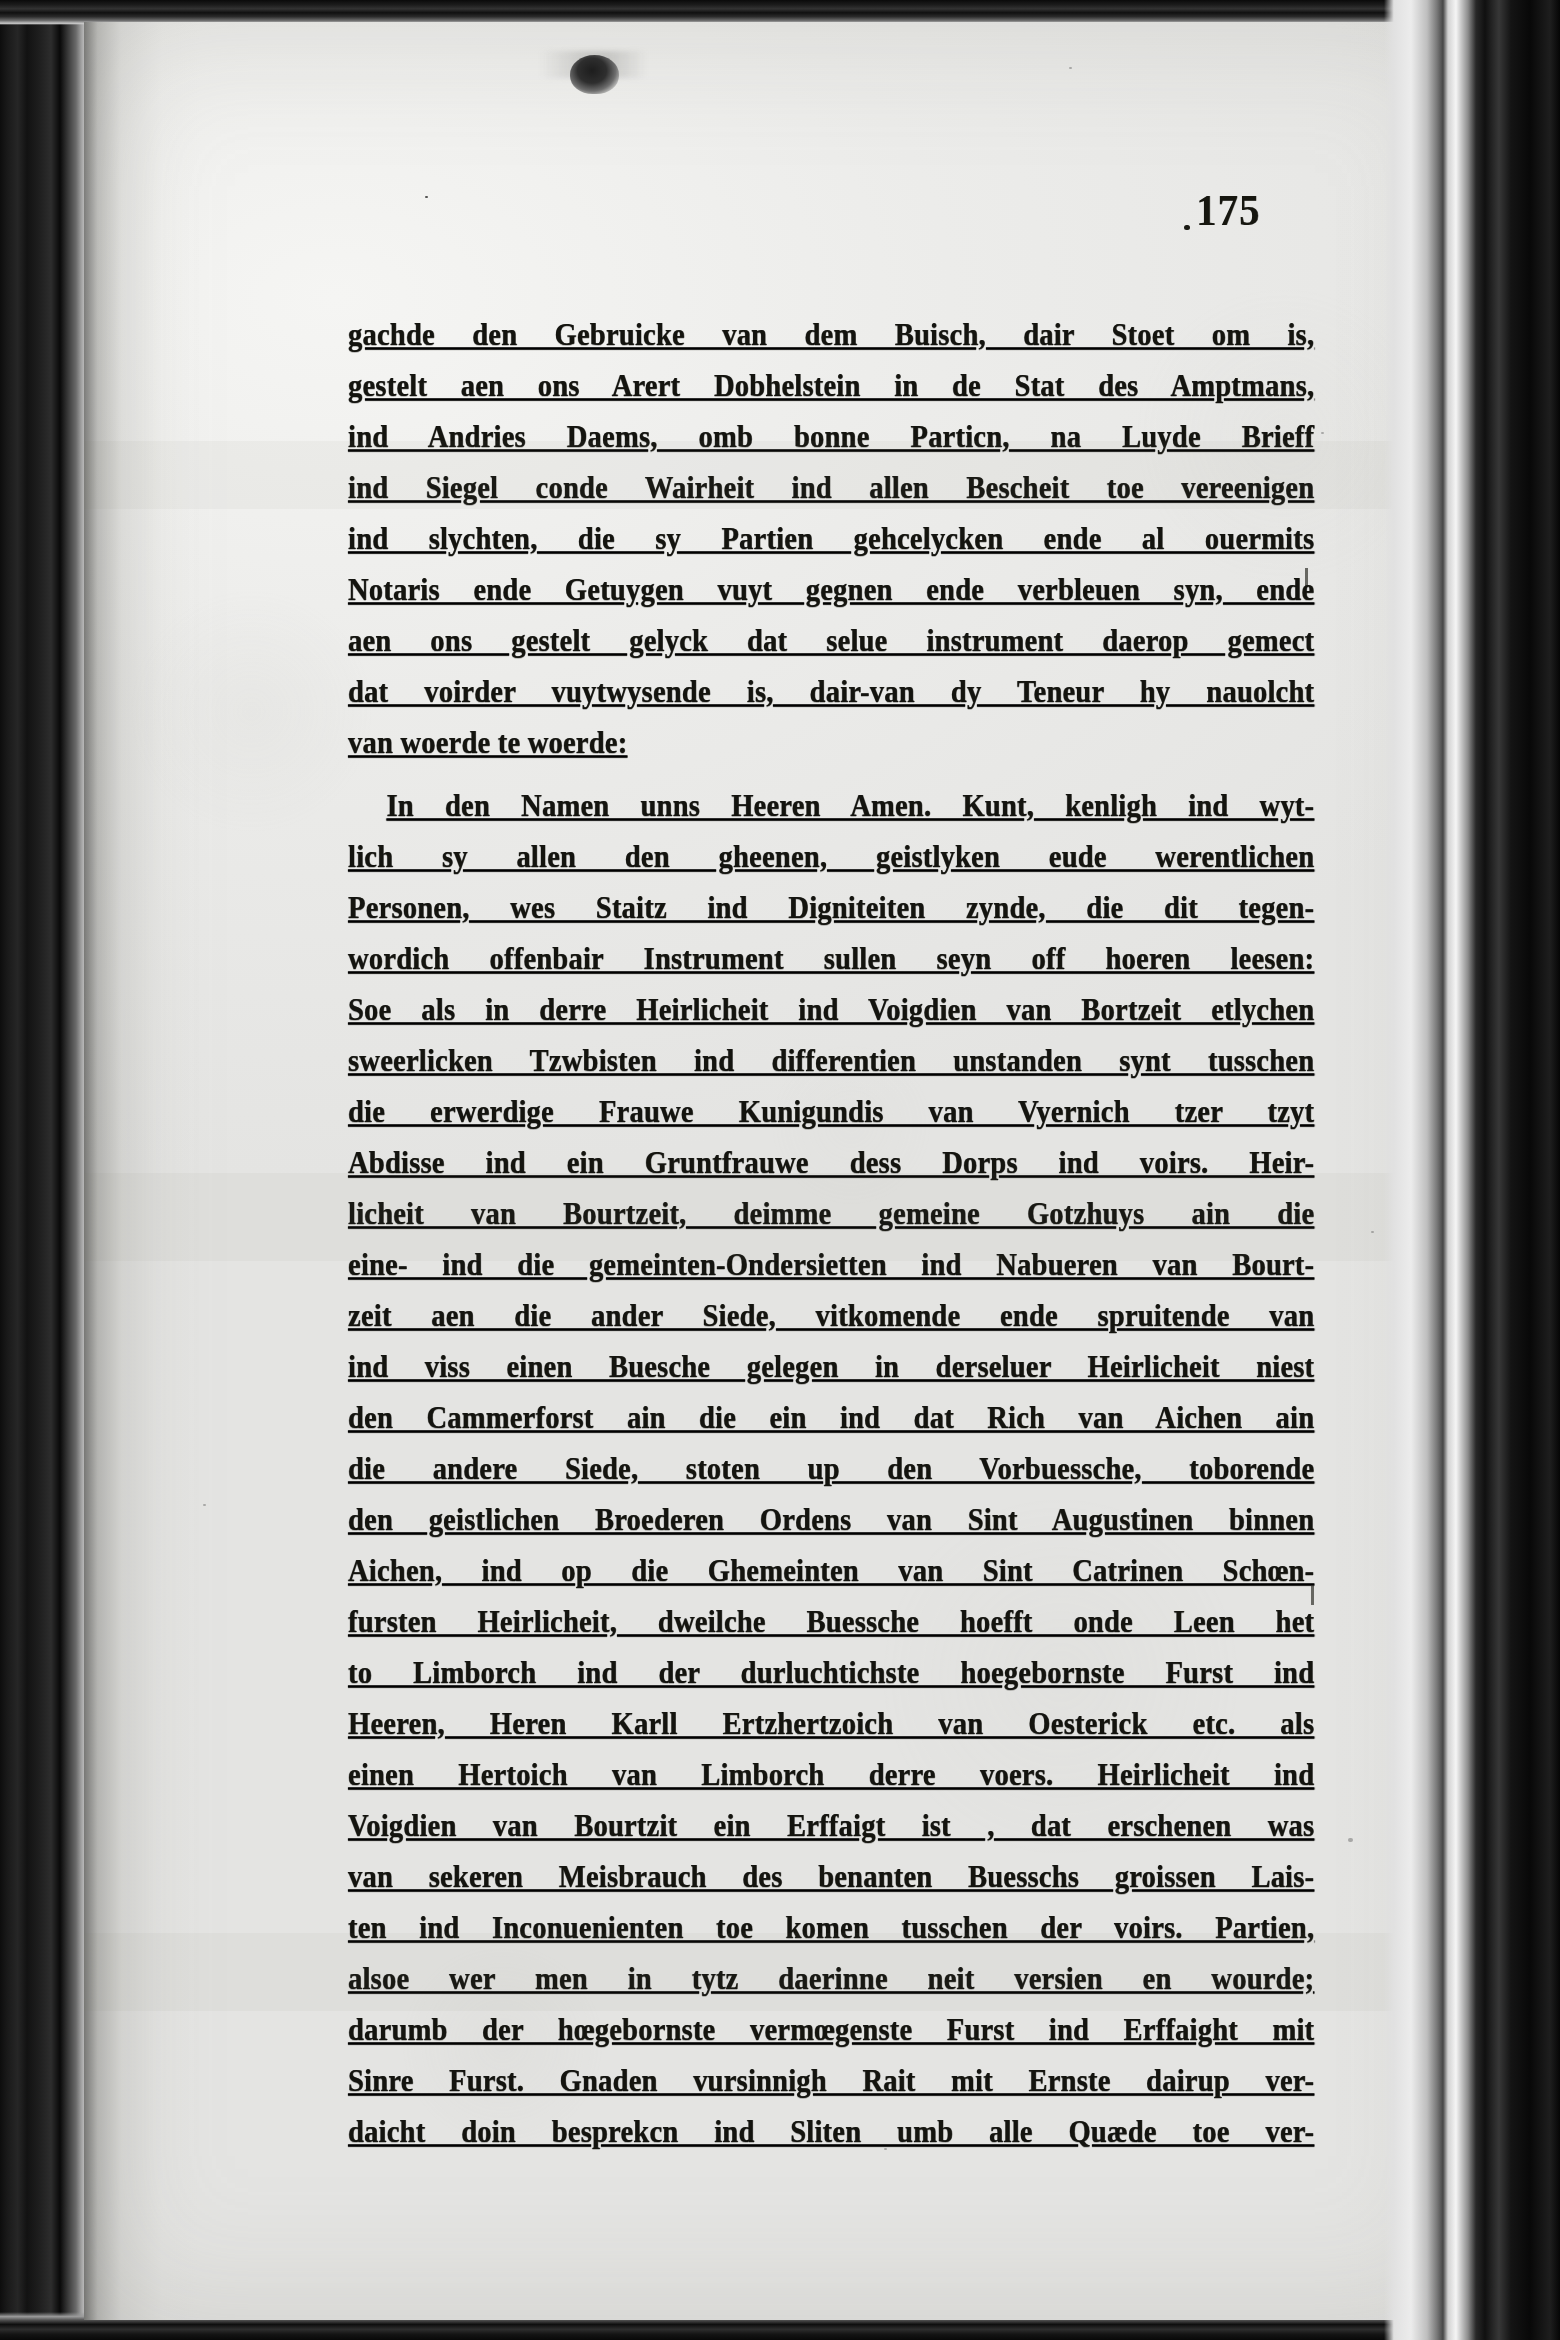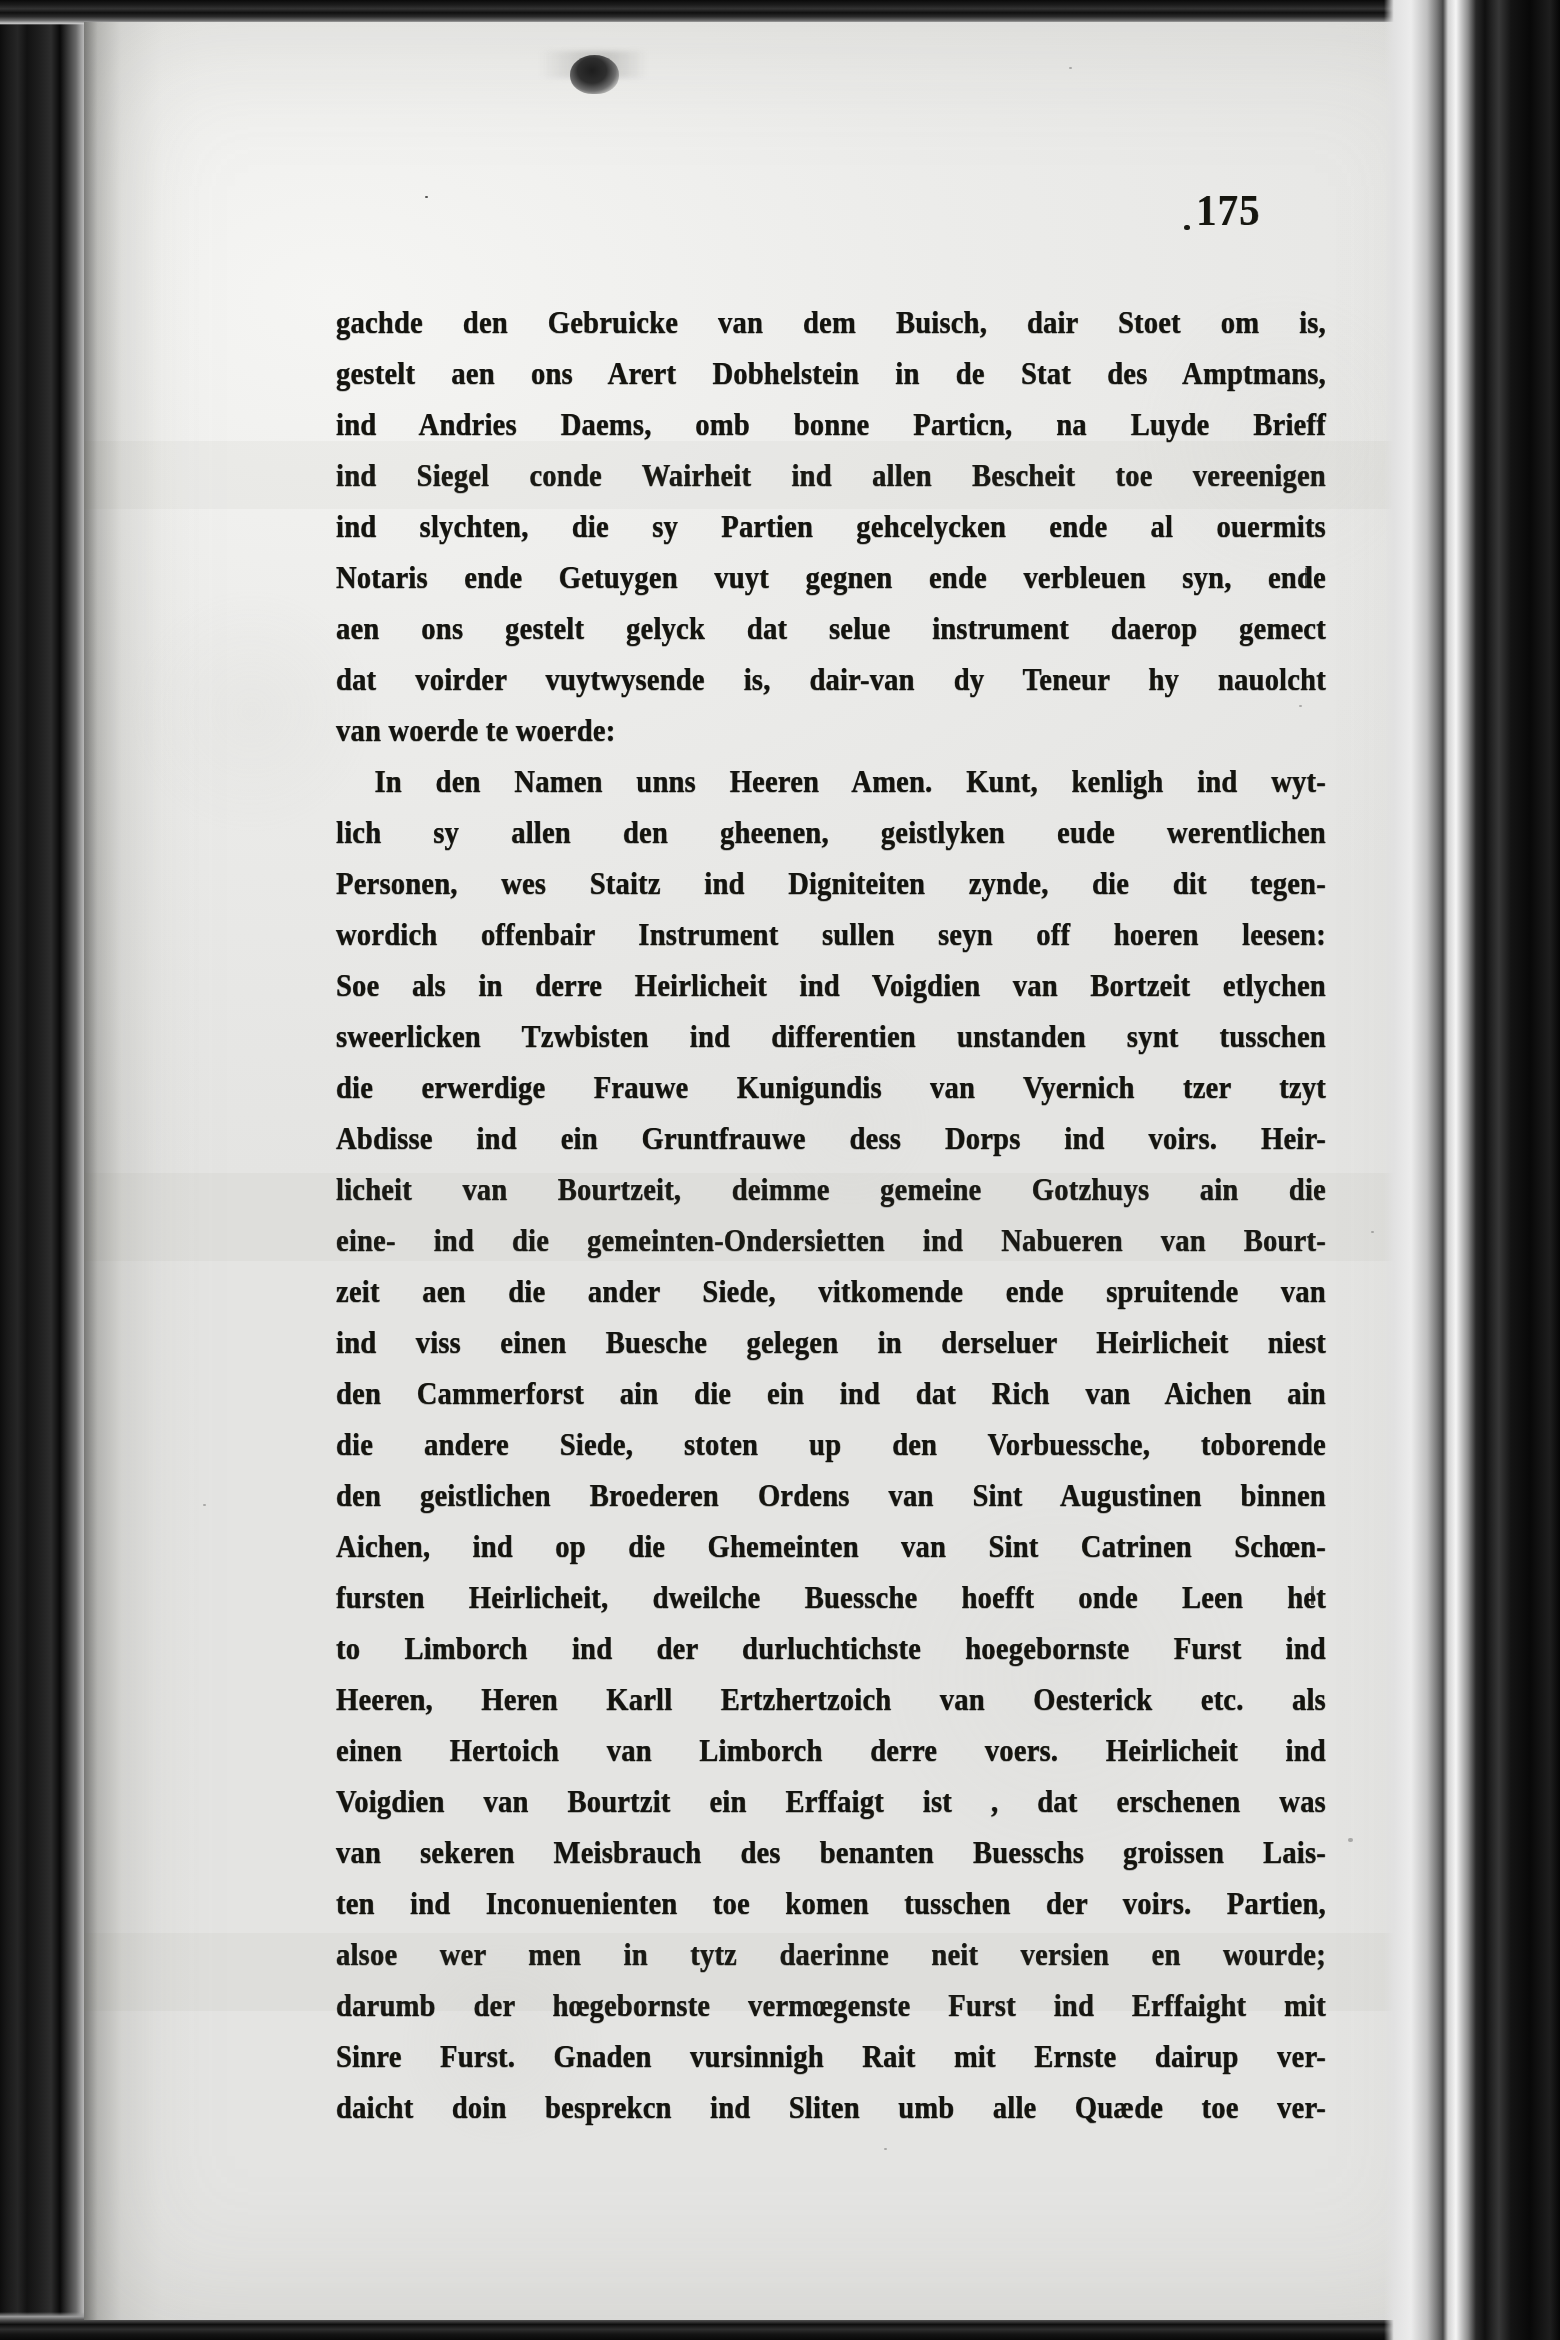--- a/index.html
+++ b/index.html
@@ -146,21 +146,21 @@
   .speck.md { width: 4.9px; height: 4.9px; }
   .speck.faint { opacity: .35; }
 
   
   .text-block {
     position: absolute;
     left: 252px;
     top: 275px;
     width: 1005px;
   }
-  .para { margin: 0; }
+  .para { margin: 12px; text-decoration: underline; }
   .line {
     display: block;
     height: 51px;
     font-size: 29px;
     line-height: 51px;
     letter-spacing: 0.2px;
     color: #14140f;
     white-space: nowrap;
     font-family: "Liberation Serif", serif;
     font-weight: 700;

